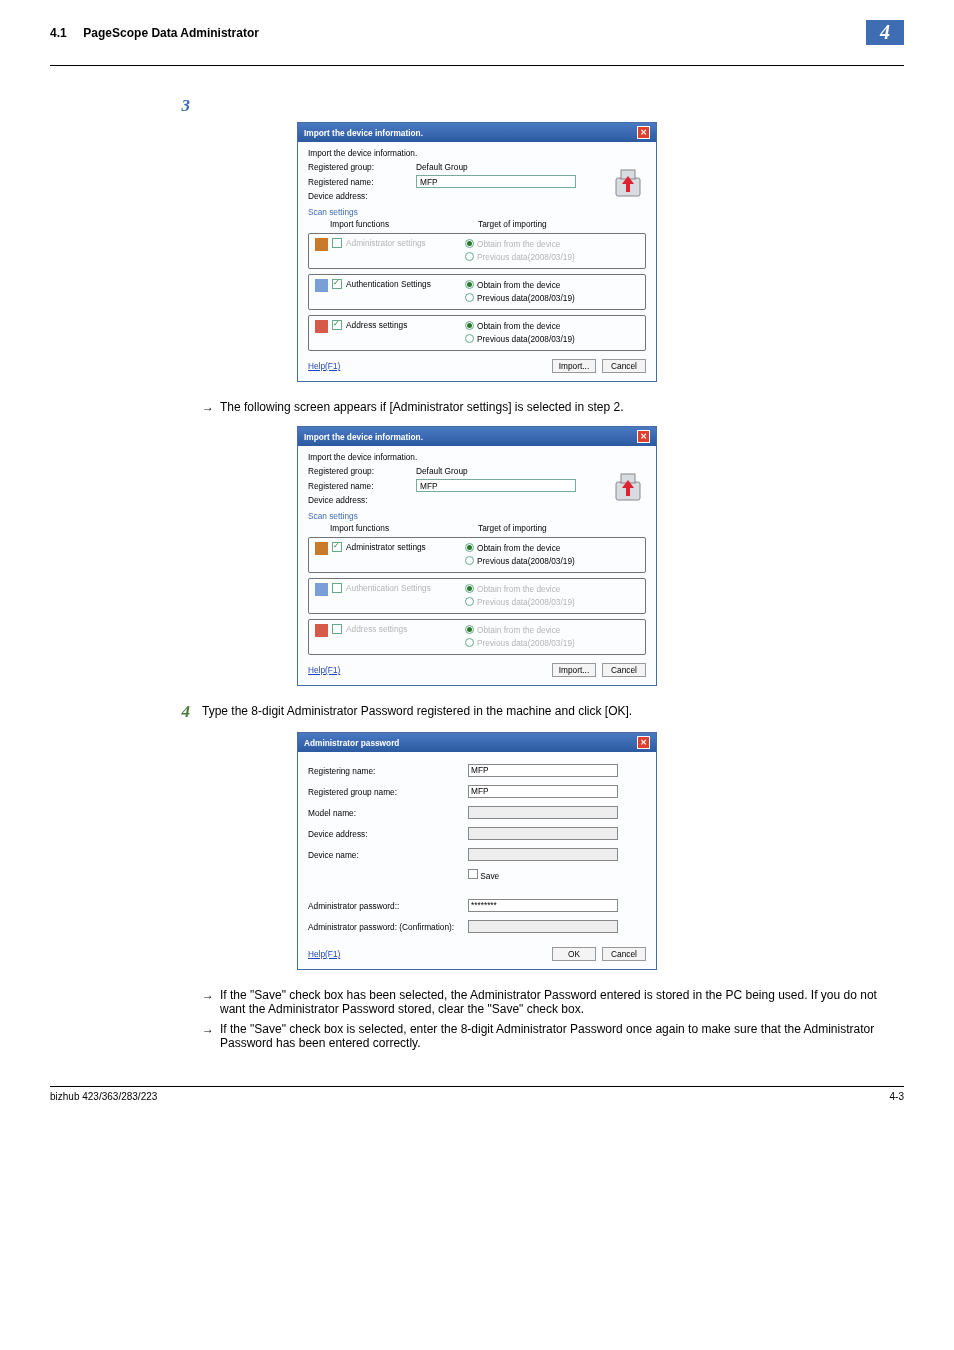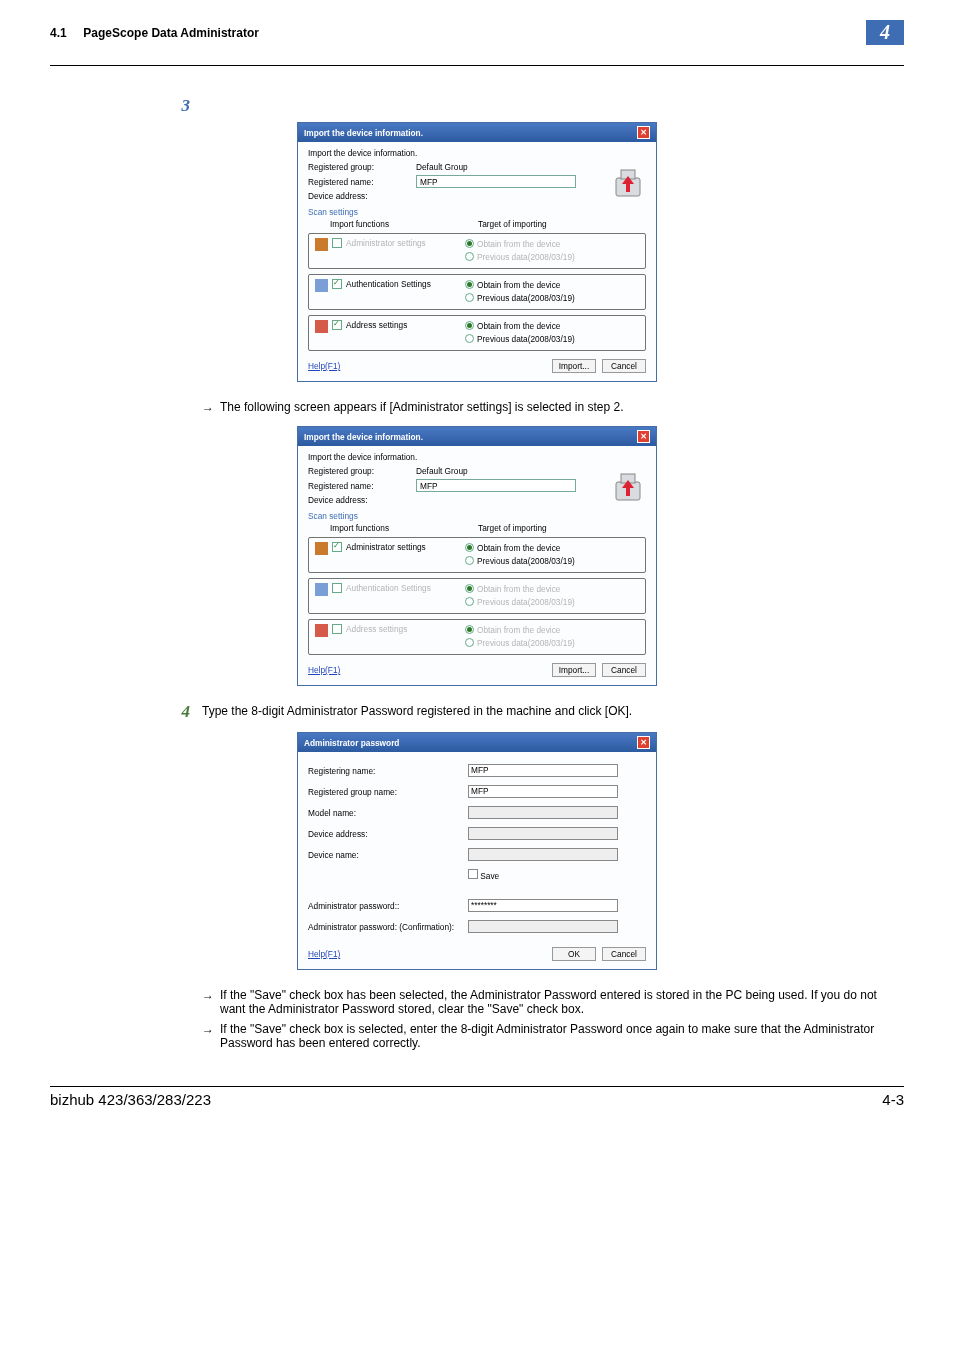--- a/index.html
+++ b/index.html
@@ -42,21 +42,21 @@
   .dlg-buttons { display: flex; gap: 6px; }
   .btn { border: 1px solid #999; background: #f4f4f4; padding: 1px 0; width: 44px; text-align: center; border-radius: 0; }
   .mini-icon { width: 13px; height: 13px; display: inline-block; }
   .icon-admin { background: #c97a2a; }
   .icon-auth { background: #7a9fd6; }
   .icon-addr { background: #d65a4a; }
   .pwd-dialog .info-row { margin-bottom: 8px; }
   .pwd-field { border: 1px solid #888; background: #fff; height: 13px; width: 150px; padding: 0 2px; }
   .pwd-label { width: 160px; }
   .save-row { margin-left: 160px; margin-bottom: 18px; }
-  .footer-row { display: flex; justify-content: space-between; border-top: 1px solid #000; margin-top: 30px; padding-top: 4px; font-size: 15px; }
+  .footer-row { display: flex; justify-content: space-between; border-top: 1px solid #000; margin-top: 30px; padding-top: 4px; font-size: 10px; }
   svg .printer-body { fill: #d8dbe0; stroke: #888; }
   svg .arrow-red { fill: #d23; }
 </style>
 </head>
 <body>
 
 <div class="header-row">
   <span class="section-title">
     <span>4.1</span>&nbsp;&nbsp;&nbsp;&nbsp;
     <span>PageScope Data Administrator</span>

